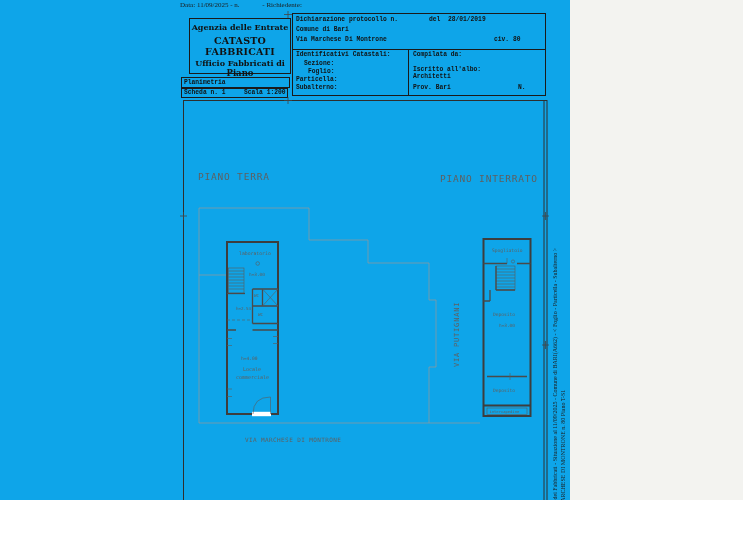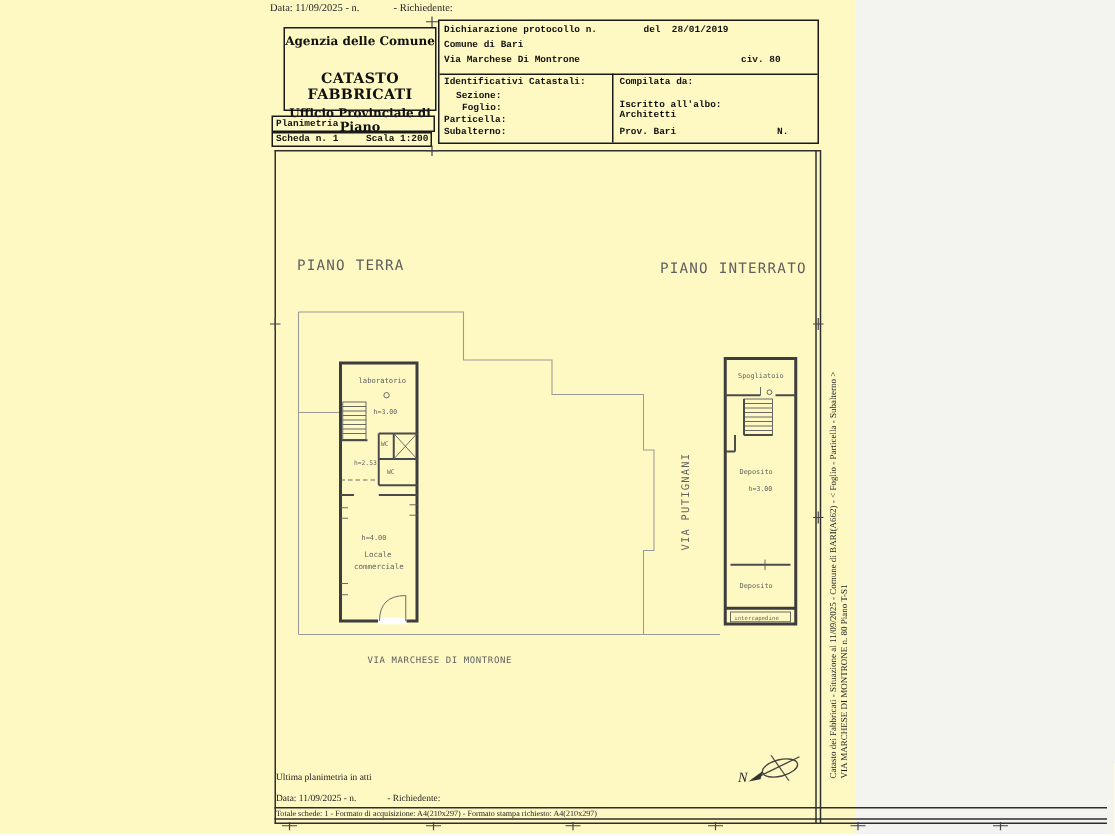--- a/index.html
+++ b/index.html
@@ -1,25 +1,25 @@
 <!DOCTYPE html>
 <html><head>
 <meta charset="utf-8">
 <style>
   html,body{margin:0;padding:0;background:#fff;}
-  .stage{position:relative;width:743px;height:556px;background:#fef9c3;overflow:hidden;
+  .stage{position:relative;width:743px;height:500px;background:#0ea5e9;overflow:hidden;
          font-family:"Liberation Serif",serif;color:#222;}
   .abs{position:absolute;}
   .mono{font-family:"Liberation Mono","DejaVu Sans Mono",monospace;}
   .gray-edge{left:570px;top:0;width:173px;height:557px;background:#f3f3f0;}
   .top-data-line{left:180px;top:1px;font-size:7px;white-space:pre;color:#1d1d1d;}
   .agency-box{left:189px;top:18px;width:100px;height:51px;border:1.6px solid #1a1a1a;
               text-align:center;font-family:"DejaVu Serif",serif;font-weight:bold;color:#111;padding-top:3px;}
   .ag1{font-size:8px;}
-  .ag2{font-size:9.5px;letter-spacing:.2px;margin-top:15px;}
+  .ag2{font-size:9.5px;letter-spacing:.2px;margin-top:3px;}
   .ag3{font-size:8px;margin-top:1px;}
   .ag4{font-size:8.5px;}
   .planimetria-box{left:181px;top:77px;width:105px;height:9px;border:1px solid #1a1a1a;
                    font-size:6.3px;font-weight:bold;line-height:9px;padding-left:2px;color:#111;}
   .scheda-box{left:181px;top:87.5px;width:105px;height:8.5px;border:1px solid #1a1a1a;
               font-size:6.3px;font-weight:bold;line-height:8.5px;color:#111;}
   .scheda-box .sch{position:absolute;left:2px;top:0;}
   .scheda-box .sca{position:absolute;left:62px;top:0;}
   .decl-table{left:292px;top:13px;width:252px;height:81px;border:1px solid #1a1a1a;
               font-size:6.3px;font-weight:bold;color:#111;}
@@ -53,23 +53,23 @@
 </head>
 <body>
 
 <div class="stage">
 
   <div class="abs gray-edge"></div>
 
   <div class="abs top-data-line">Data: 11/09/2025 - n.             - Richiedente:</div>
 
   <div class="abs agency-box">
-    <div class="ag1">Agenzia delle Comune</div>
+    <div class="ag1">Agenzia delle Entrate</div>
     <div class="ag2">CATASTO FABBRICATI</div>
-    <div class="ag3">Ufficio Provinciale di</div>
+    <div class="ag3">Ufficio Fabbricati di</div>
     <div class="ag4">Piano</div>
   </div>
 
   <div class="abs planimetria-box mono">
     <span>Planimetria</span>
   </div>
 
   <div class="abs scheda-box mono">
     <span class="sch">Scheda n. 1</span>
     <span class="sca">Scala 1:200</span>

